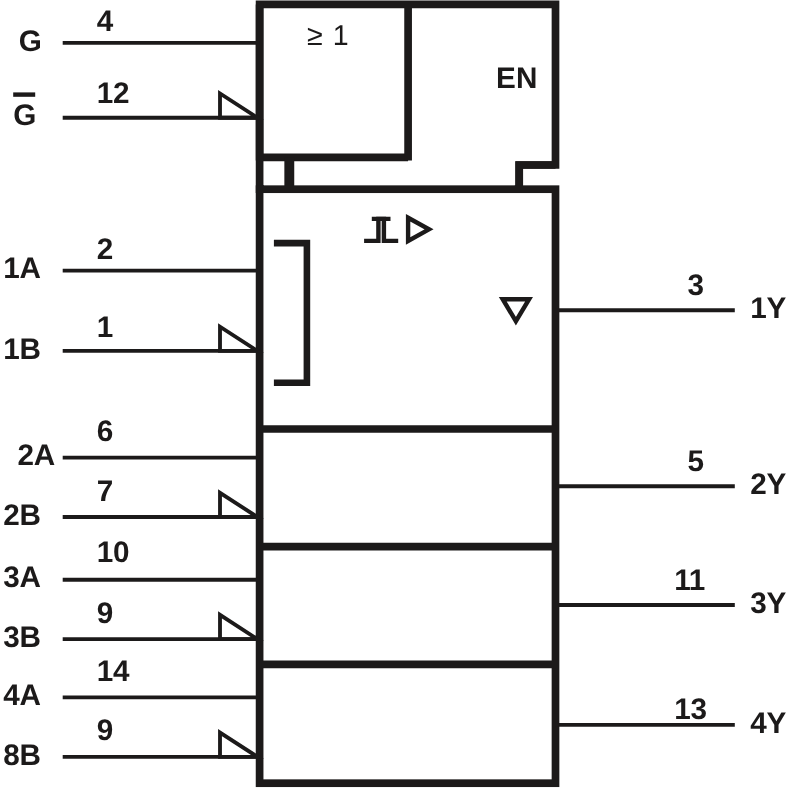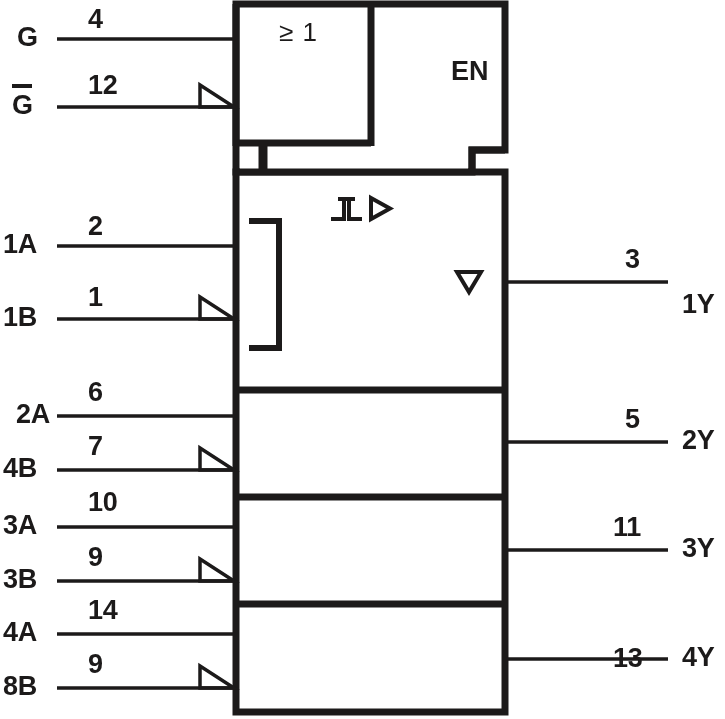--- a/index.html
+++ b/index.html
@@ -143,42 +143,42 @@
   <div class="lbl pin-num" style="left:88px; top:6px;">4</div>
   <div class="lbl pin-num" style="left:88px; top:72px;">12</div>
 
   <div class="lbl port-name" style="left:3px; top:231px;text-align:center;">1A</div>
   <div class="lbl pin-num" style="left:88px; top:213px;">2</div>
 
   <div class="lbl port-name" style="left:3px; top:304px;">1B</div>
   <div class="lbl pin-num" style="left:88px; top:284px;">1</div>
 
   <div class="lbl pin-num" style="left:625px; top:246px;">3</div>
-  <div class="lbl port-name" style="left:682px; top:267px;margin-top:24px;">1Y</div>
+  <div class="lbl port-name" style="left:682px; top:267px;">1Y</div>
 
   <div class="lbl port-name" style="left:16px; top:401px;">2A</div>
   <div class="lbl pin-num" style="left:88px; top:379px;">6</div>
 
-  <div class="lbl port-name" style="left:3px; top:455px;">4B</div>
+  <div class="lbl port-name" style="left:3px; top:455px;">2B</div>
   <div class="lbl pin-num" style="left:88px; top:433px;">7</div>
 
   <div class="lbl pin-num" style="left:625px; top:406px;">5</div>
   <div class="lbl port-name" style="left:682px; top:427px;">2Y</div>
 
   <div class="lbl port-name" style="left:3px; top:512px;">3A</div>
   <div class="lbl pin-num" style="left:88px; top:489px;">10</div>
 
   <div class="lbl port-name" style="left:3px; top:566px;">3B</div>
   <div class="lbl pin-num" style="left:88px; top:544px;">9</div>
 
   <div class="lbl pin-num" style="left:613px; top:514px;">11</div>
   <div class="lbl port-name" style="left:682px; top:535px;">3Y</div>
 
   <div class="lbl port-name" style="left:3px; top:619px;text-align:center;">4A</div>
   <div class="lbl pin-num" style="left:88px; top:597px;">14</div>
 
   <div class="lbl port-name" style="left:3px; top:673px;">8B</div>
   <div class="lbl pin-num" style="left:88px; top:651px;">9</div>
 
-  <div class="lbl pin-num" style="left:613px; top:645px;">13</div>
+  <div class="lbl pin-num" style="left:613px; top:632px;">13</div>
   <div class="lbl port-name" style="left:682px; top:644px;text-align:right;">4Y</div>
 
 </div>
 
 </body></html>

